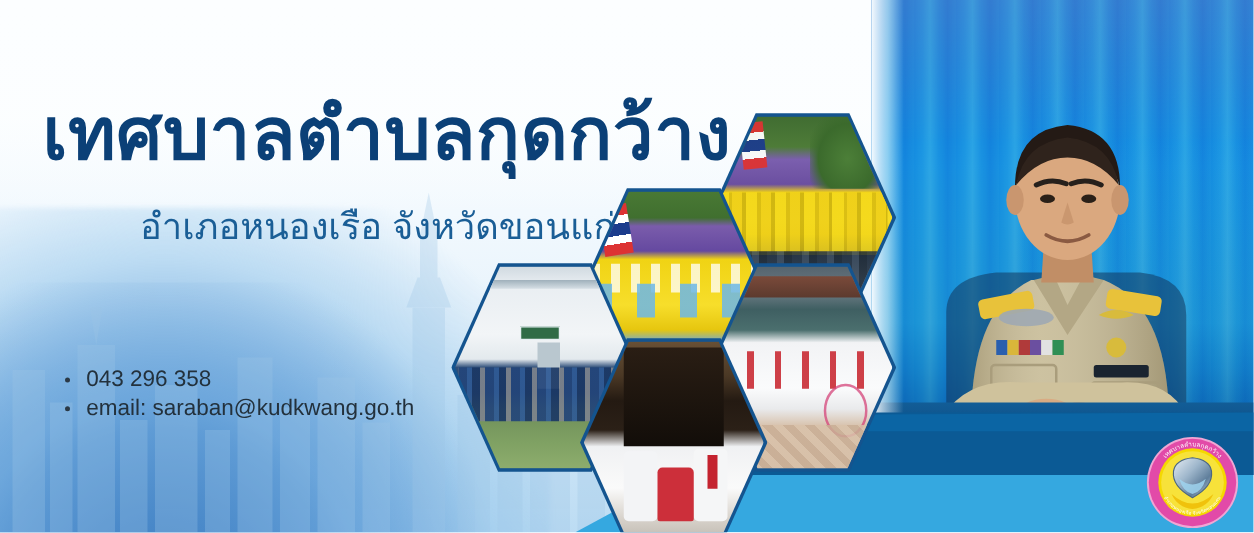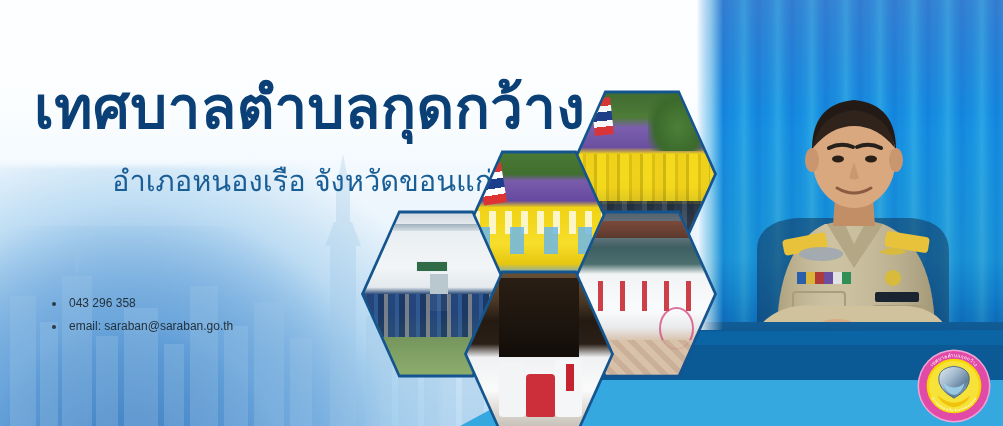--- a/index.html
+++ b/index.html
@@ -71,21 +71,21 @@
   }
 
   
   .contacts{
     position:absolute;
     left:52px; top:292px;
     list-style:none;
   }
   .contacts li{
     position:relative;
-    font-size:12px;
+    font-size:18px;
     color:#23313c;
     line-height:23px;
     padding-left:17px;
     white-space:nowrap;
   }
   .contacts li .bullet{
     position:absolute;
     left:0; top:9.5px;
     width:4px; height:4px;
     border-radius:50%;
@@ -448,21 +448,21 @@
   <h1 class="title">เทศบาลตำบลกุดกว้าง</h1>
   <div class="subtitle">อำเภอหนองเรือ จังหวัดขอนแก่น</div>
 
   <ul class="contacts">
     <li>
       <span class="bullet"></span>
       <span>043 296 358</span>
     </li>
     <li>
       <span class="bullet"></span>
-      <span>email: saraban@saraban.go.th</span>
+      <span>email: saraban@kudkwang.go.th</span>
     </li>
   </ul>
 
   <div class="hexwrap">
 
     <div class="hex" style="left:567px; top:88px; width:150px; height:172px;">
       <div class="shape"></div>
       <div class="inner">
         <div class="ph-ceremony">
           <div class="tree"></div>

